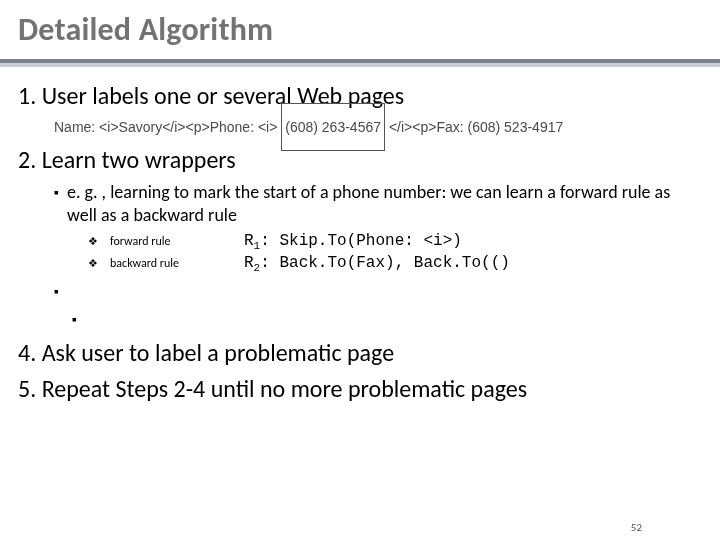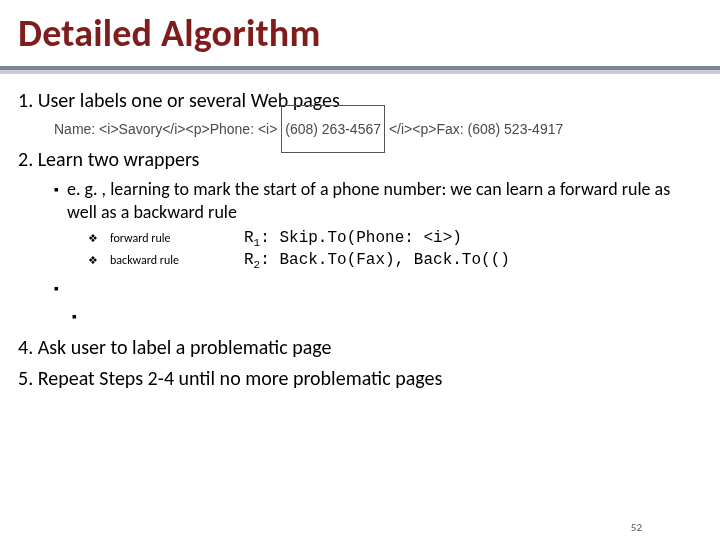--- a/index.html
+++ b/index.html
@@ -8,33 +8,33 @@
     height: 540px;
     background: #fff;
     font-family: Calibri, "Segoe UI", Arial, sans-serif;
     color: #000;
     position: relative;
     overflow: hidden;
   }
   .title {
     font-family: "Gill Sans MT", "Gill Sans", Calibri, sans-serif;
     font-weight: 700;
-    font-size: 38px;
+    font-size: 32px;
     padding: 10px 18px 6px 18px;
-    color: #7f1d1d;
+    color: #737373;
     letter-spacing: 0.2px;
   }
   .rule-wrap {
     margin: 4px 0 14px 0;
   }
   .rule-top { height:4px; background:#7b8490; }
   .rule-bottom { height:4px; background:#c9ced4; }
   .content { padding: 0 18px; }
   .step {
-    font-size: 20px;
+    font-size: 24px;
     margin-top: 6px;
     line-height: 1.25;
   }
   .example-line {
     font-family: Arial, sans-serif;
     font-size: 14px;
     color: #4a4a4a;
     margin: 8px 0 10px 36px;
     white-space: nowrap;
   }

